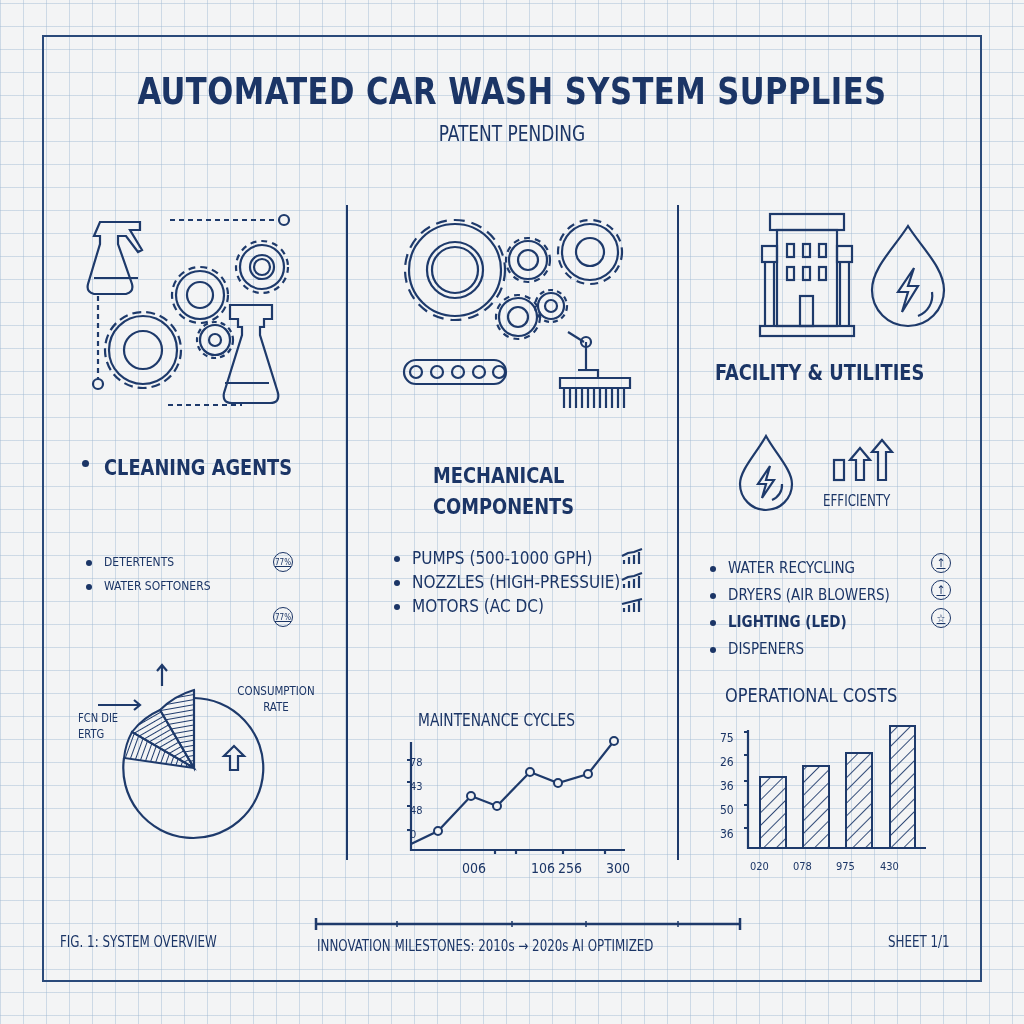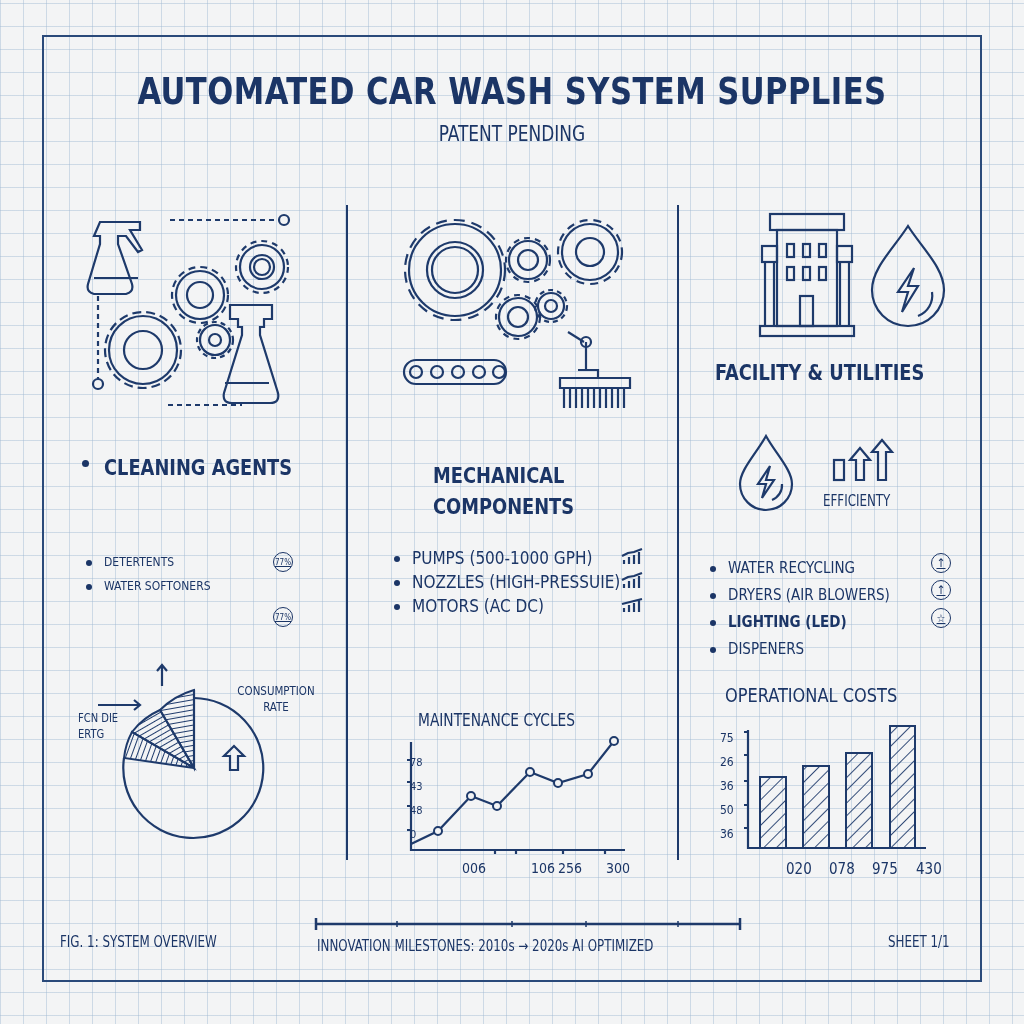--- a/index.html
+++ b/index.html
@@ -279,21 +279,21 @@
   <rect x="110" y="31" width="26" height="95" fill="url(#barhatch)" stroke="#1e3a6b" stroke-width="2"></rect>
   <rect x="154" y="4" width="25" height="122" fill="url(#barhatch)" stroke="#1e3a6b" stroke-width="2"></rect>
 </svg>
 <div class="abs" style="left:720px;top:726px;font-size:12px;line-height:24px;">
   <div>75</div>
   <div>26</div>
   <div>36</div>
   <div>50</div>
   <div>36</div>
 </div>
-<div class="abs" style="left:750px;top:860px;font-size:15px;width:180px;height:14px;margin-left:36px;">
+<div class="abs" style="left:750px;top:860px;font-size:11px;width:180px;height:14px;">
   <span class="abs" style="left:0px;">020</span>
   <span class="abs" style="left:43px;text-align:center;">078</span>
   <span class="abs" style="left:86px;">975</span>
   <span class="abs" style="left:130px;">430</span>
 </div>
 
 <div class="abs foot" style="left:60px;top:933px;">FIG. 1: SYSTEM OVERVIEW</div>
 <svg width="430" height="12" style="left:316px;top:917px;">
   <path stroke="#1e3a6b" stroke-width="2.5" fill="none" d="M0,7 H424 M0,1 V13 M424,1 V13"></path>
   <path stroke="#1e3a6b" stroke-width="1.5" d="M81,4 V10 M196,4 V10 M270,4 V10 M362,4 V10"></path>

